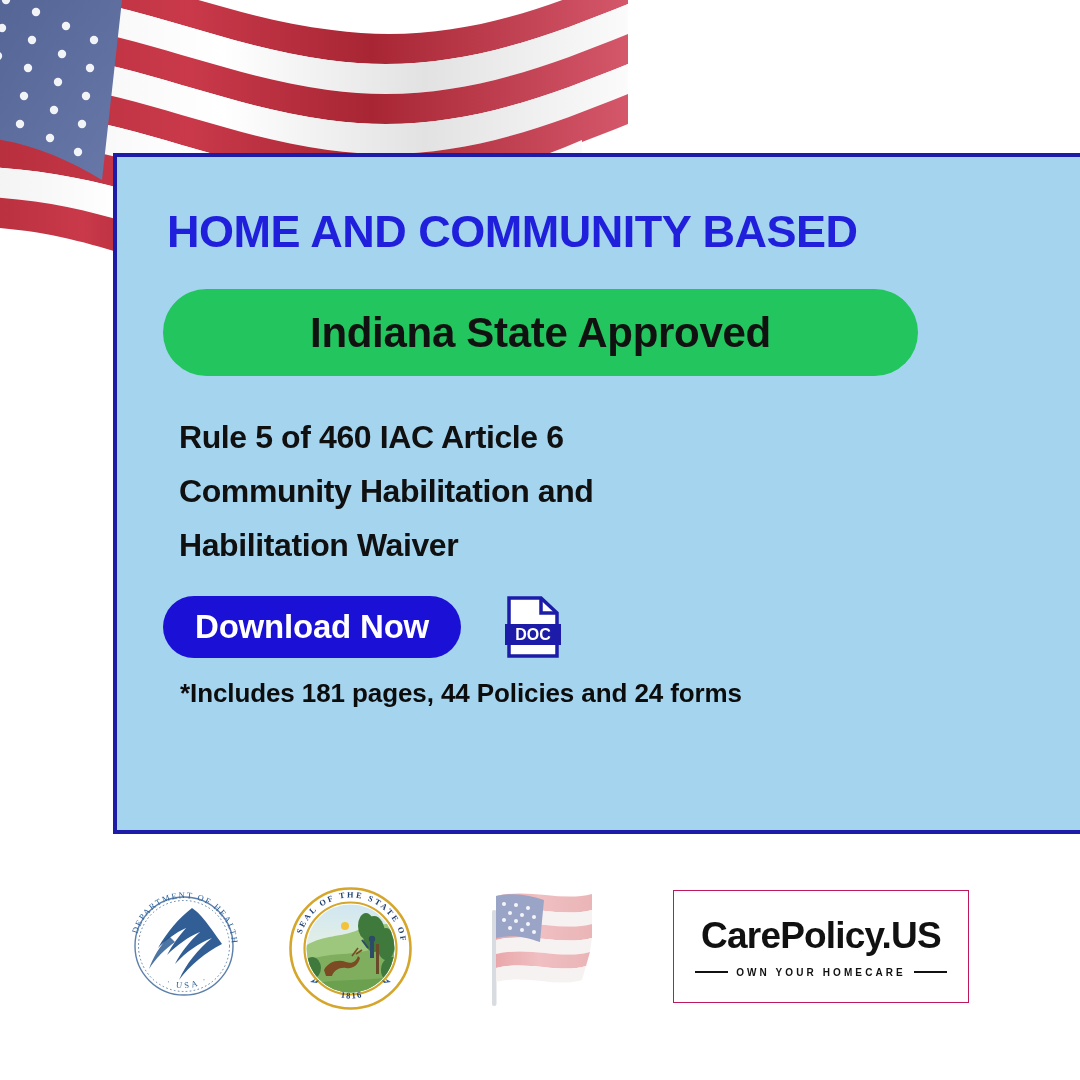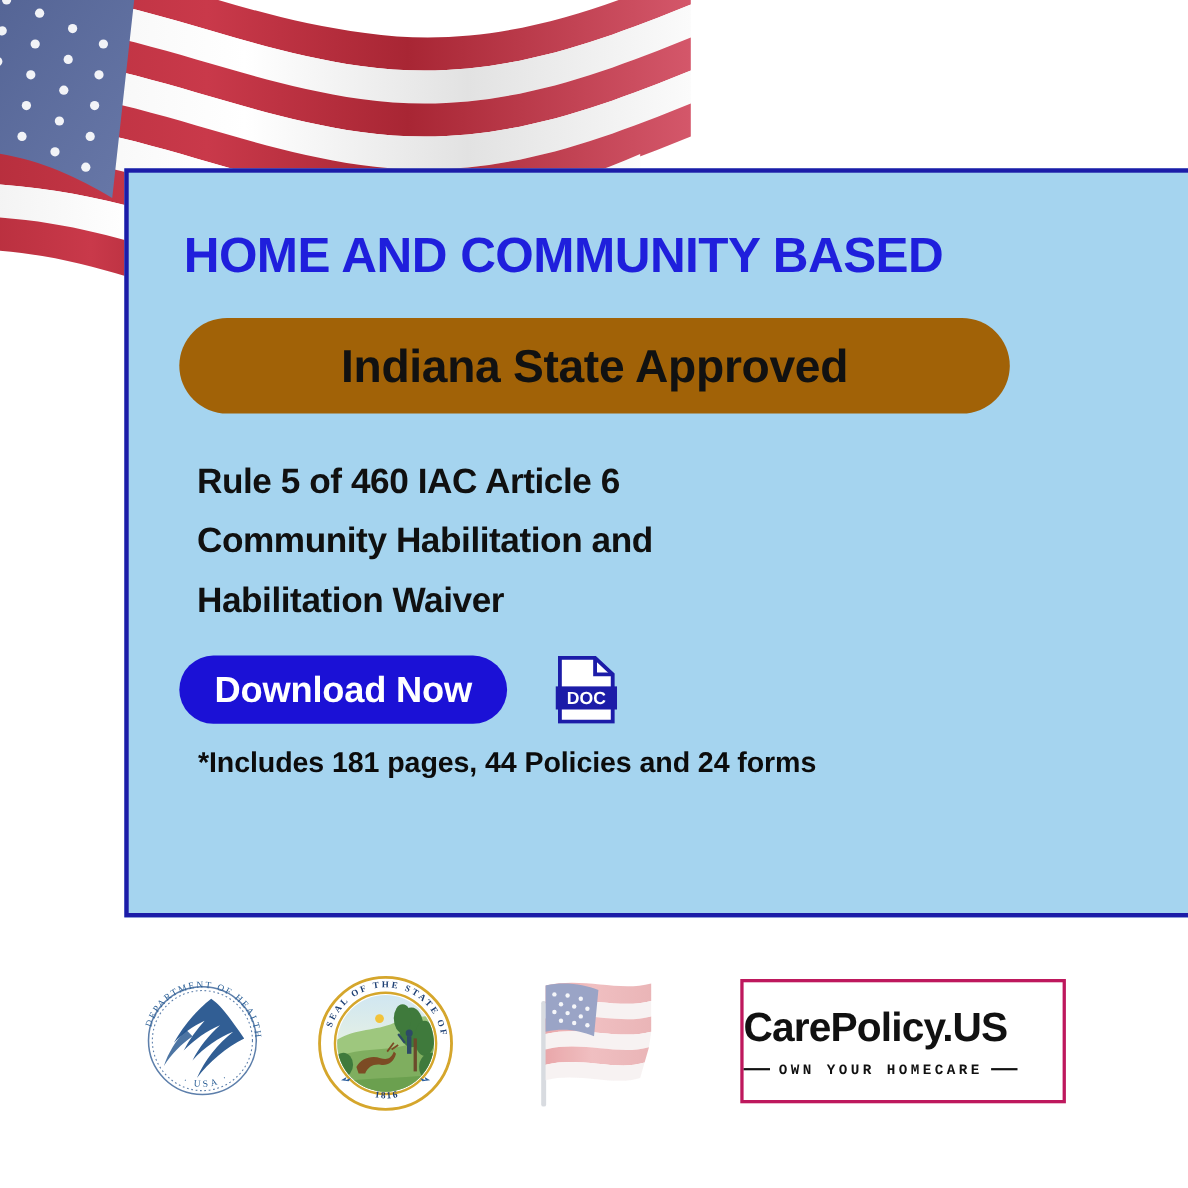--- a/index.html
+++ b/index.html
@@ -65,21 +65,21 @@
     font-size: 44px;
     margin-top: 2px;
   }
 
   
   .pill {
     margin-top: 30px;
     margin-left: -4px;
     width: 755px;
     height: 87px;
-    background: #a16207;
+    background: #22c55e;
     border-radius: 44px;
     display: flex;
     align-items: center;
     justify-content: center;
   }
   .pill-text {
     font-size: 42px;
     font-weight: 700;
     color: #111111;
     letter-spacing: -0.3px;
@@ -141,44 +141,43 @@
     top: 872px;
     width: 1080px;
     height: 160px;
     display: flex;
     align-items: center;
   }
   .logo-hhs   { position: absolute; left: 122px; top: 12px;  width: 124px; height: 124px; }
   .logo-in    { position: absolute; left: 288px; top: 14px;  width: 125px; height: 125px; }
   .logo-flag  { position: absolute; left: 470px; top: 8px;   width: 130px; height: 130px; }
   .logo-cp    { position: absolute; left: 673px; top: 18px;  width: 296px; height: 113px;
-                border: 3px solid #be185d; background: #ffffff;
-                display: flex; flex-direction: column; justify-content: center; }
+                border: 1px solid #be185d; background: #ffffff;
+                display: flex; flex-direction: column; align-items: center; justify-content: center; }
   .cp-name {
     font-size: 37px;
     font-weight: 800;
     color: #111111;
     letter-spacing: -0.8px;
     line-height: 40px;
   }
   .cp-tag-row {
     display: flex;
     align-items: center;
     gap: 8px;
     margin-top: 11px;
     width: 86%;
   }
   .cp-rule { flex: 1 1 auto; height: 2px; background: #111111; }
   .cp-tag {
-    font-size: 13px;
+    font-size: 10px;
     letter-spacing: 3.1px;
     font-weight: 700;
     color: #111111;
     white-space: nowrap;
-    font-family: Liberation Mono, monospace;
   }
 </style>
 </head>
 <body>
 
 <div id="root">
 
   <svg class="flag-decor" viewBox="0 0 660 300" aria-hidden="true">
     <defs>
       <linearGradient id="stripeShade" x1="0" y1="0" x2="1" y2="0">

